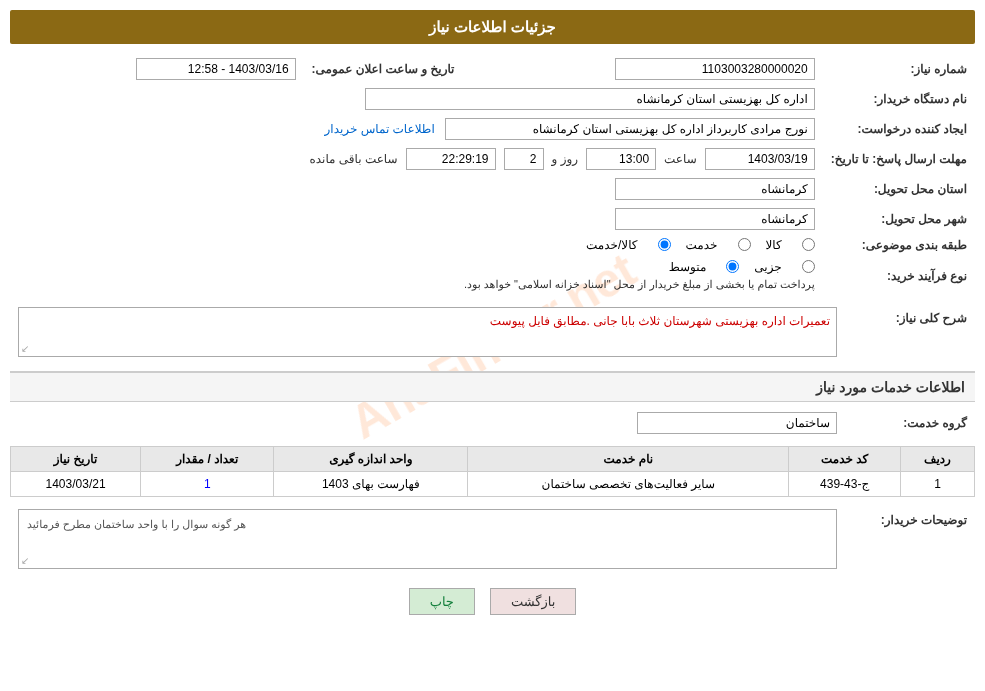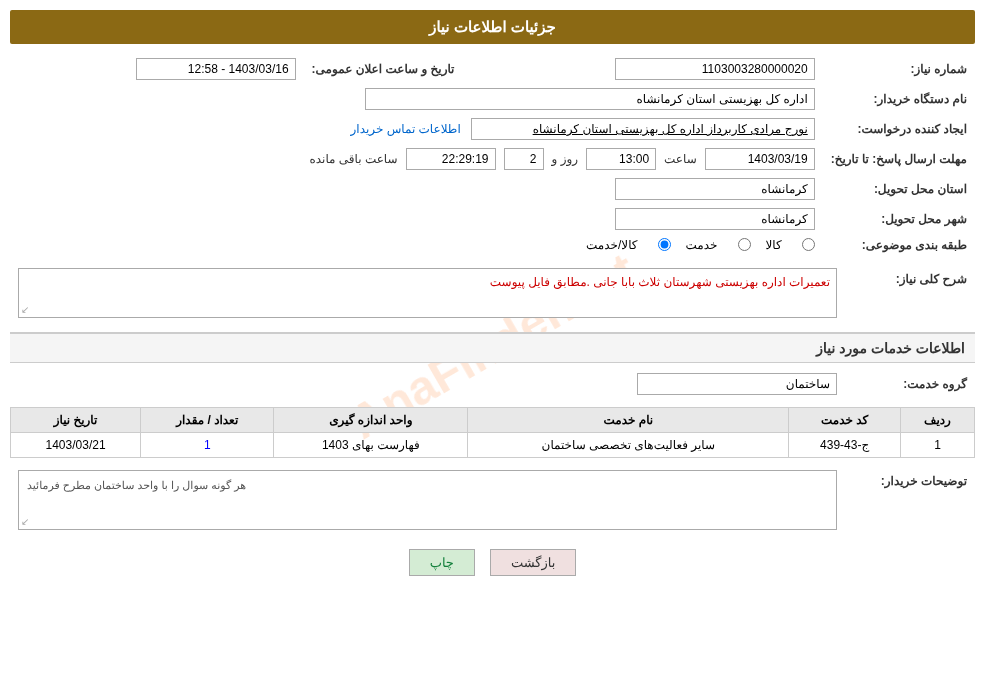--- a/index.html
+++ b/index.html
@@ -202,21 +202,21 @@
         <td class="label-cell">نام دستگاه خریدار:</td>
         <td colspan="3" class="value-cell">
           <div class="input-box" style="width:450px;">اداره کل بهزیستی استان کرمانشاه</div>
         </td>
       </tr>
 
       <tr>
         <td class="label-cell">ایجاد کننده درخواست:</td>
         <td colspan="3" class="value-cell">
           <div style="display:flex; gap:10px; align-items:center;">
-            <div class="input-box" style="width:344px;text-decoration:underline;">نورج مرادی کاربرداز  اداره کل بهزیستی استان کرمانشاه</div>
+            <div class="input-box" style="width:370px;">نورج مرادی کاربرداز  اداره کل بهزیستی استان کرمانشاه</div>
             <a href="#" class="link-text">اطلاعات تماس خریدار</a>
           </div>
         </td>
       </tr>
 
       <tr>
         <td class="label-cell">مهلت ارسال پاسخ: تا تاریخ:</td>
         <td colspan="3" class="value-cell">
           <div style="display:flex; gap:8px; align-items:center; flex-direction:row;">
             <div class="input-box" style="width:110px;">1403/03/19</div>
@@ -257,20 +257,38 @@
               <span>خدمت</span>
             </div>
             <div class="radio-item">
               <input type="radio" name="category" checked="" style="">
               <span>کالا/خدمت</span>
             </div>
           </div>
         </td>
       </tr>
 
+      <tr>
+        <td class="label-cell">نوع فرآیند خرید:</td>
+        <td colspan="3" class="value-cell">
+          <div style="display:flex; flex-direction:column; gap:4px;">
+            <div class="radio-group">
+              <div class="radio-item">
+                <input type="radio" name="process" style="">
+                <span>جزیی</span>
+              </div>
+              <div class="radio-item">
+                <input type="radio" name="process" checked="" style="">
+                <span>متوسط</span>
+              </div>
+            </div>
+            <div style="font-size:11px; color:#333;">پرداخت تمام یا بخشی از مبلغ خریدار از محل "اسناد خزانه اسلامی" خواهد بود.</div>
+          </div>
+        </td>
+      </tr>
     </tbody>
       </table>
 
     <table class="info-table">
       <tbody>
           <tr>
         <td class="label-cell" style="width:130px; vertical-align:top; padding-top:8px;">شرح کلی نیاز:</td>
         <td style="padding: 4px 8px;">
           <div class="description-box">
             <span>تعمیرات اداره بهزیستی شهرستان ثلاث بابا جانی .مطابق فایل پیوست</span>

